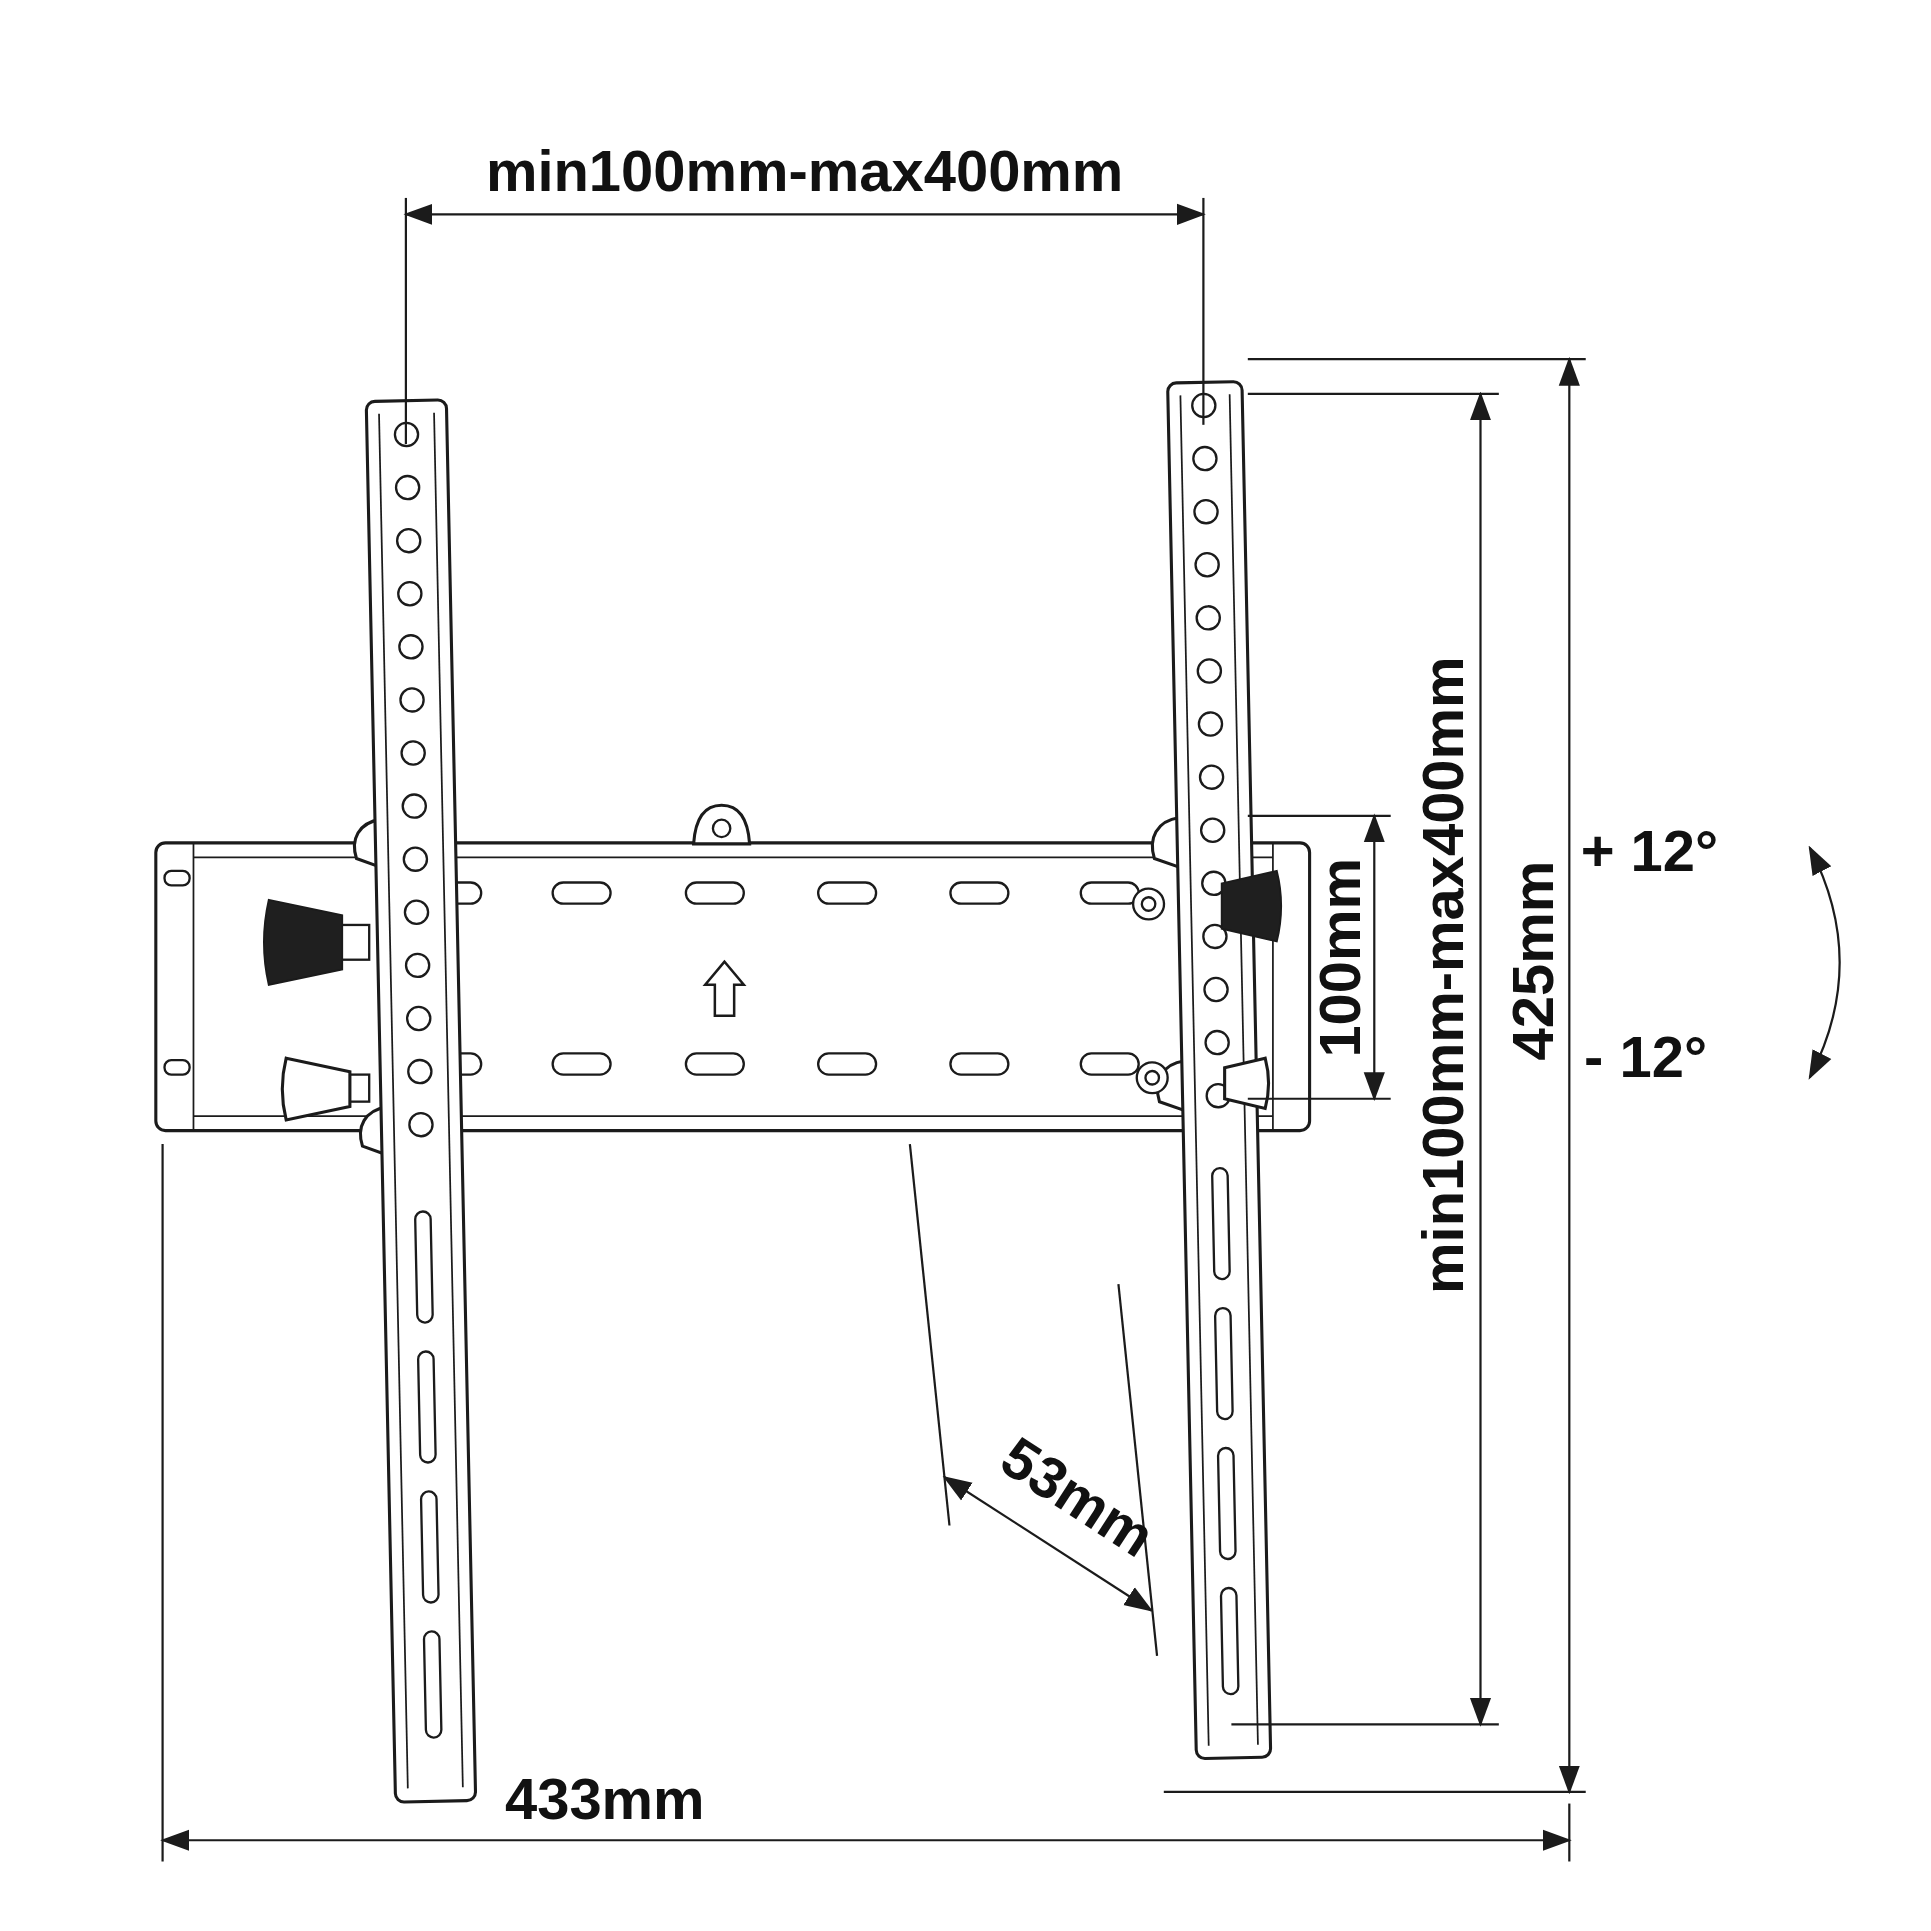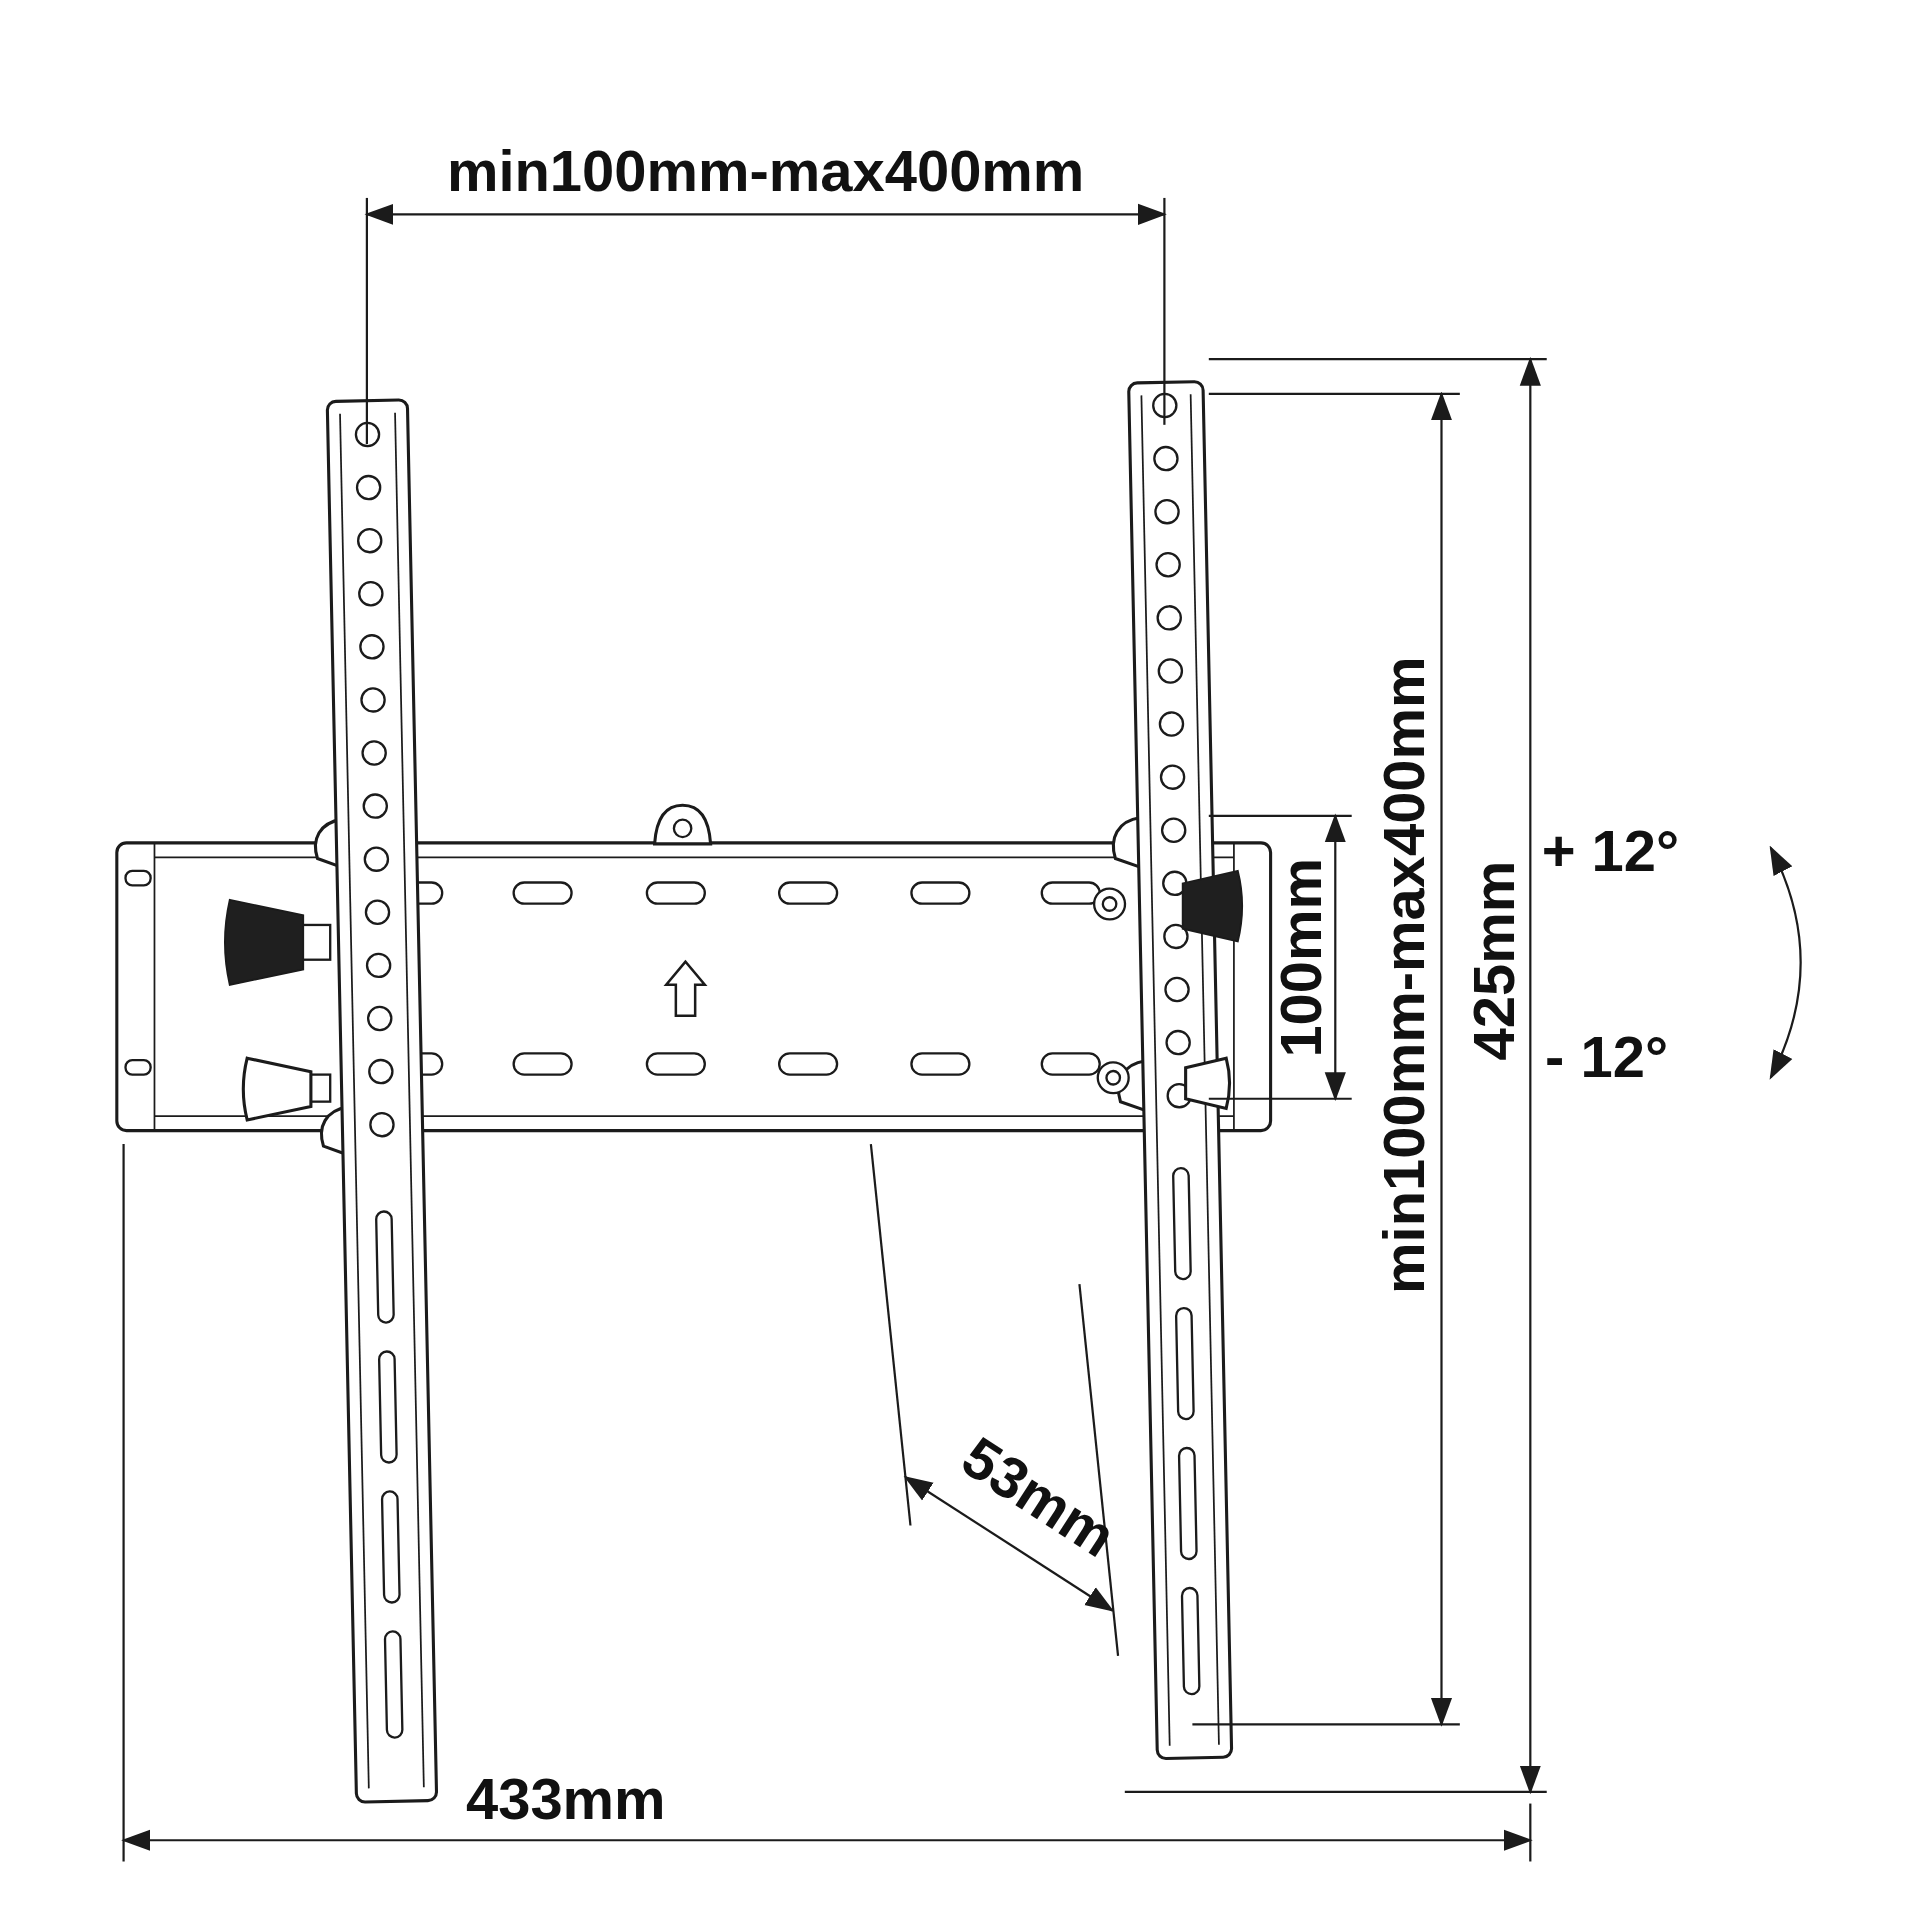--- a/index.html
+++ b/index.html
@@ -2,20 +2,21 @@
 <html><head>
 <meta charset="utf-8">
 <style>
   html, body { margin: 0; padding: 0; background: #ffffff; }
   .canvas {
     position: relative;
     width: 1756px;
     height: 1931px;
     background: #ffffff;
     font-family: "Liberation Sans", sans-serif;
+    margin-left: 39px;
   }
   svg { display: block; }
   .outline { stroke: #1b1b1b; stroke-width: 3.2; fill: #ffffff; }
   .thin    { stroke: #1b1b1b; stroke-width: 1.8; fill: none; }
   .dim     { stroke: #1b1b1b; stroke-width: 2.3; fill: none; }
   .dark    { fill: #1f1f1f; stroke: #1b1b1b; stroke-width: 2; }
   .hole    { stroke: #1b1b1b; stroke-width: 2.4; fill: #ffffff; }
   .dimtext {
     font-family: "Liberation Sans", sans-serif;
     font-size: 60px;

